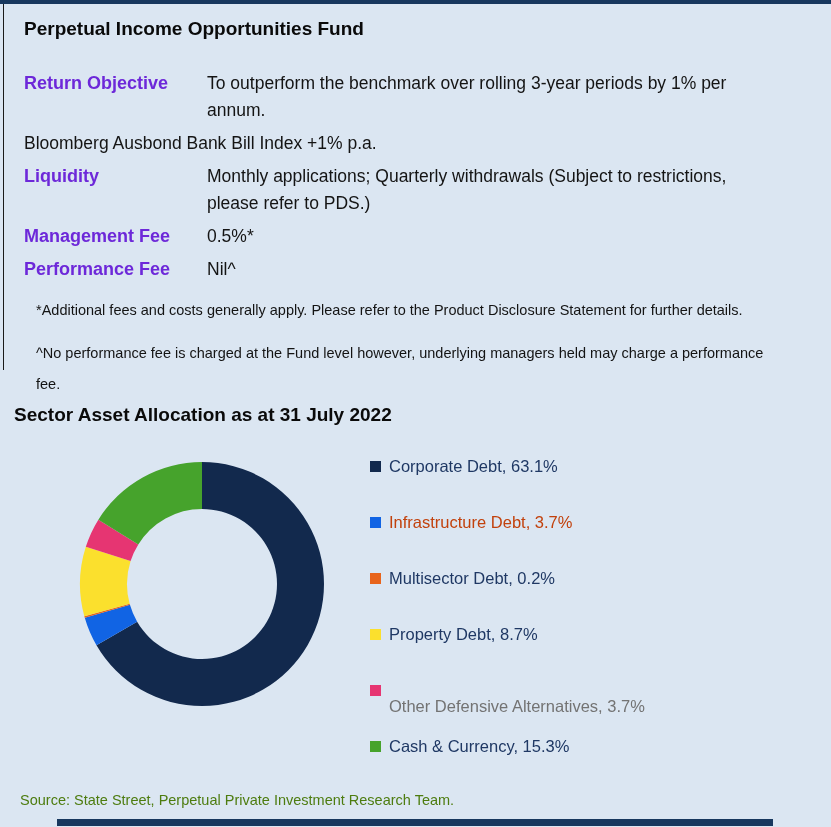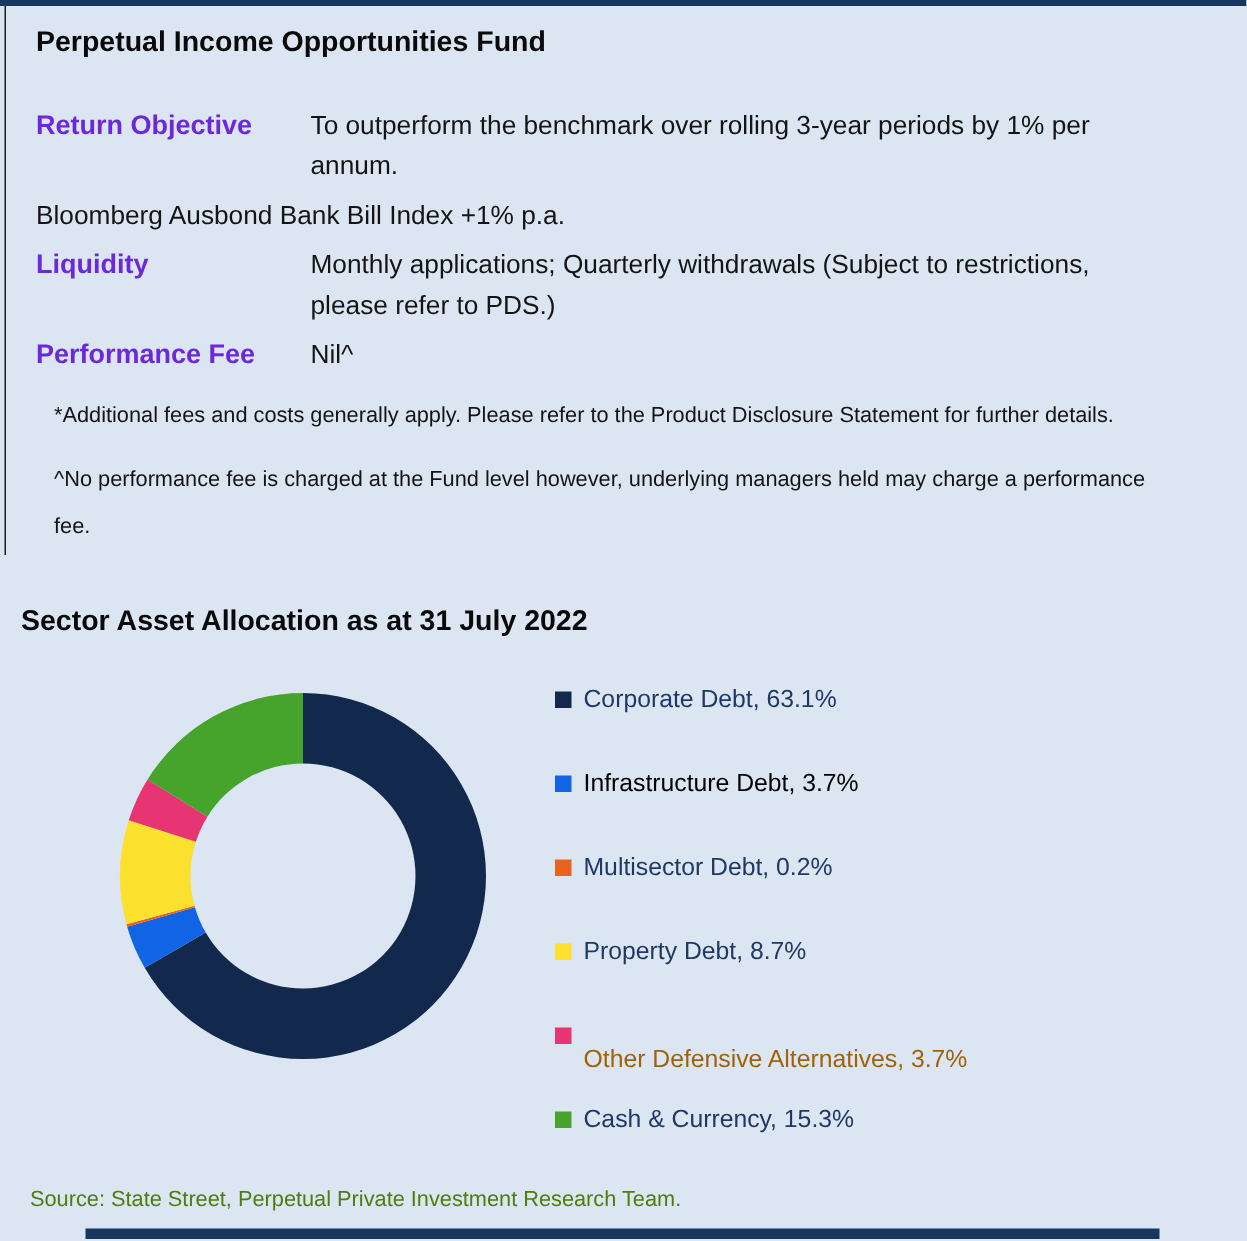--- a/index.html
+++ b/index.html
@@ -77,20 +77,24 @@
       </div>
       <div class="info-row">
         <div class="info-row-value">Bloomberg Ausbond Bank Bill Index +1% p.a.</div>
       </div>
       <div class="info-row">
         <div class="info-row-label">Liquidity</div>
         <div class="info-row-value">Monthly applications; Quarterly withdrawals (Subject to restrictions,
 please refer to PDS.)</div>
       </div>
       <div class="info-row">
+        <div class="info-row-label">Management Fee</div>
+        <div class="info-row-value">0.5%*</div>
+      </div>
+      <div class="info-row">
         <div class="info-row-label">Performance Fee</div>
         <div class="info-row-value">Nil^</div>
       </div>
     </div>
   <div class="footnotes">
       <p class="footnote">*Additional fees and costs generally apply. Please refer to the Product Disclosure Statement for further details.</p>
       <p class="footnote">^No performance fee is charged at the Fund level however, underlying managers held may charge a performance
 fee.</p>
     </div>
 </div>
@@ -108,33 +112,33 @@
         <path d="M 19.355 58.644 A 122 122 0 0 1 123.000 1.000 L 123.000 48.000 A 75 75 0 0 0 59.284 83.437 Z" fill="#46a32c"></path>
       </svg>
   </div>
   <div class="legend">
       <div class="legend-item">
         <span class="legend-swatch" style="background: rgb(18, 41, 77);"></span>
         <span class="legend-label" style="color: rgb(31, 56, 100);">Corporate Debt, 63.1%</span>
       </div>
       <div class="legend-item">
         <span class="legend-swatch" style="background: rgb(17, 100, 228);"></span>
-        <span class="legend-label" style="color: #000000;">Infrastructure Debt, 3.7%</span>
+        <span class="legend-label" style="color: #c2410c;">Infrastructure Debt, 3.7%</span>
       </div>
       <div class="legend-item">
         <span class="legend-swatch" style="background: rgb(232, 100, 28);"></span>
         <span class="legend-label" style="color: rgb(31, 56, 100);">Multisector Debt, 0.2%</span>
       </div>
       <div class="legend-item">
         <span class="legend-swatch" style="background: rgb(251, 224, 45);"></span>
         <span class="legend-label" style="color: rgb(31, 56, 100);">Property Debt, 8.7%</span>
       </div>
       <div class="legend-item">
         <span class="legend-swatch" style="background: rgb(230, 53, 114);"></span>
-        <span class="legend-label" style="color: #a16207; margin-top: 32px;">Other Defensive Alternatives, 3.7%</span>
+        <span class="legend-label" style="color: #737373; margin-top: 32px;">Other Defensive Alternatives, 3.7%</span>
       </div>
       <div class="legend-item">
         <span class="legend-swatch" style="background: rgb(70, 163, 44);"></span>
         <span class="legend-label" style="color: rgb(31, 56, 100); text-align: center;">Cash &amp; Currency, 15.3%</span>
       </div>
     </div>
 </div>
 
 <div class="source-note">Source: State Street, Perpetual Private Investment Research Team.</div>
 

